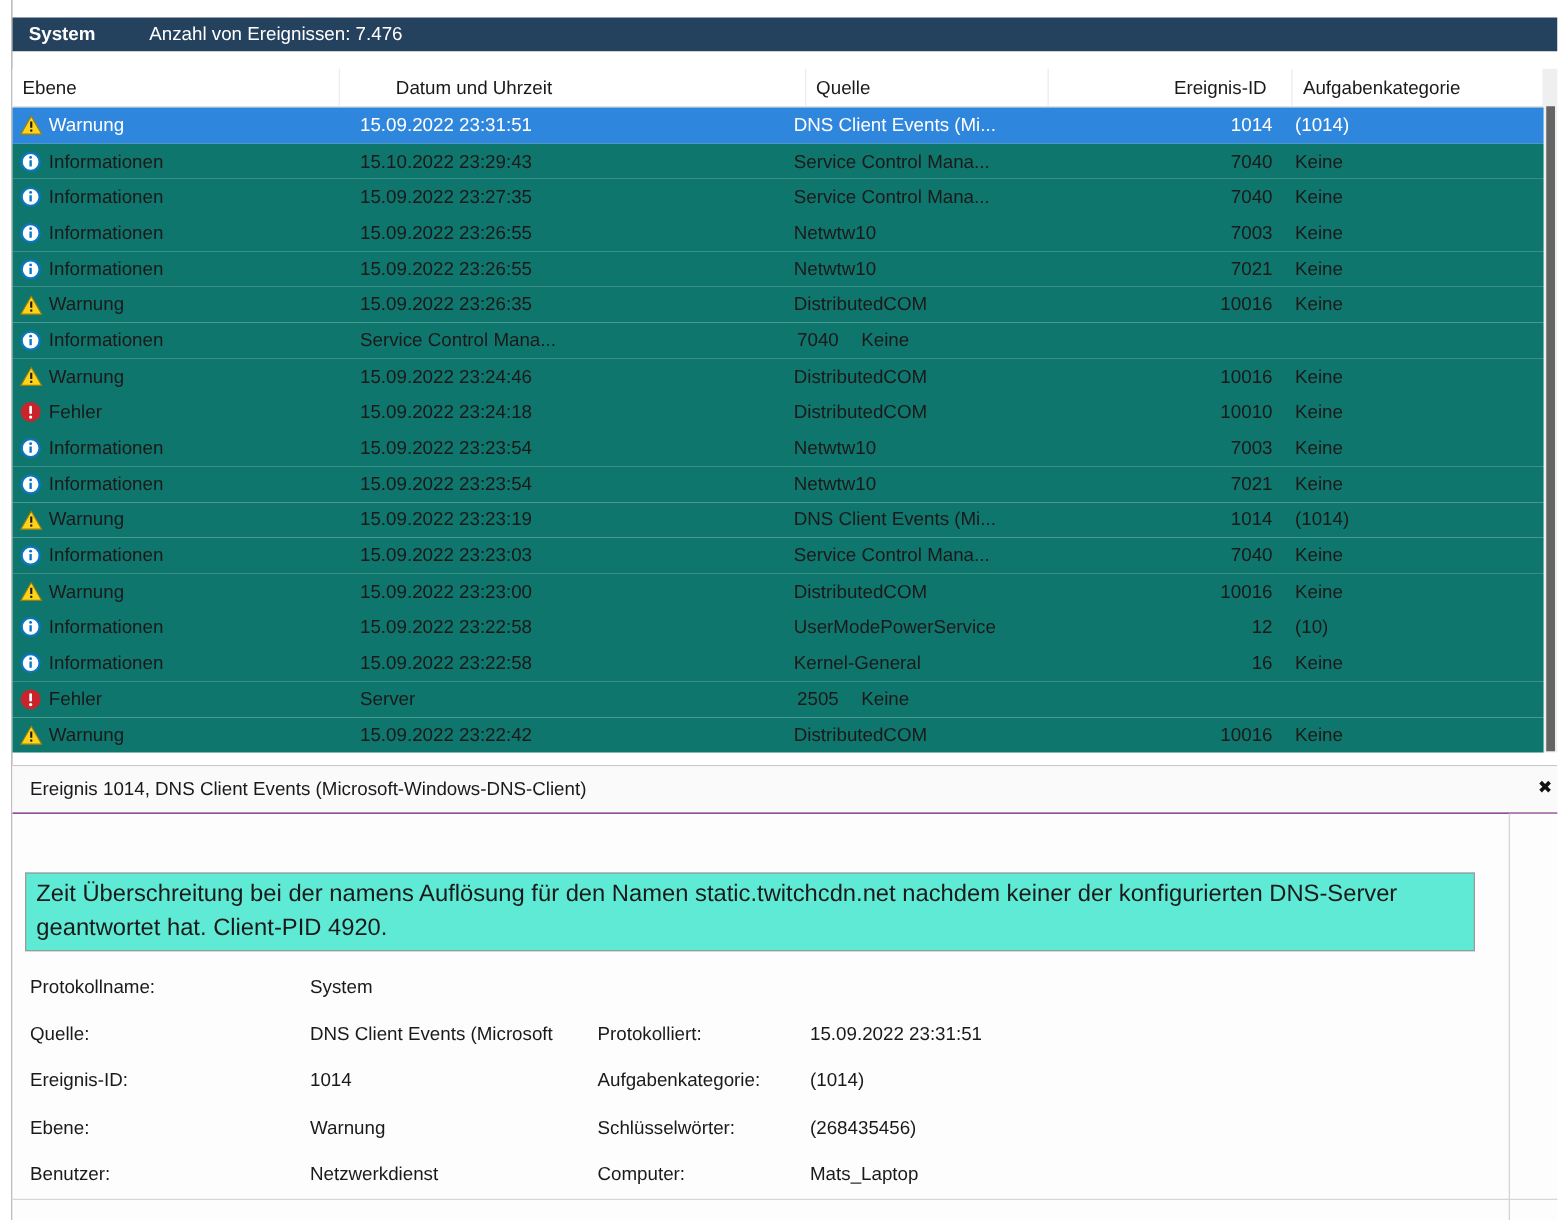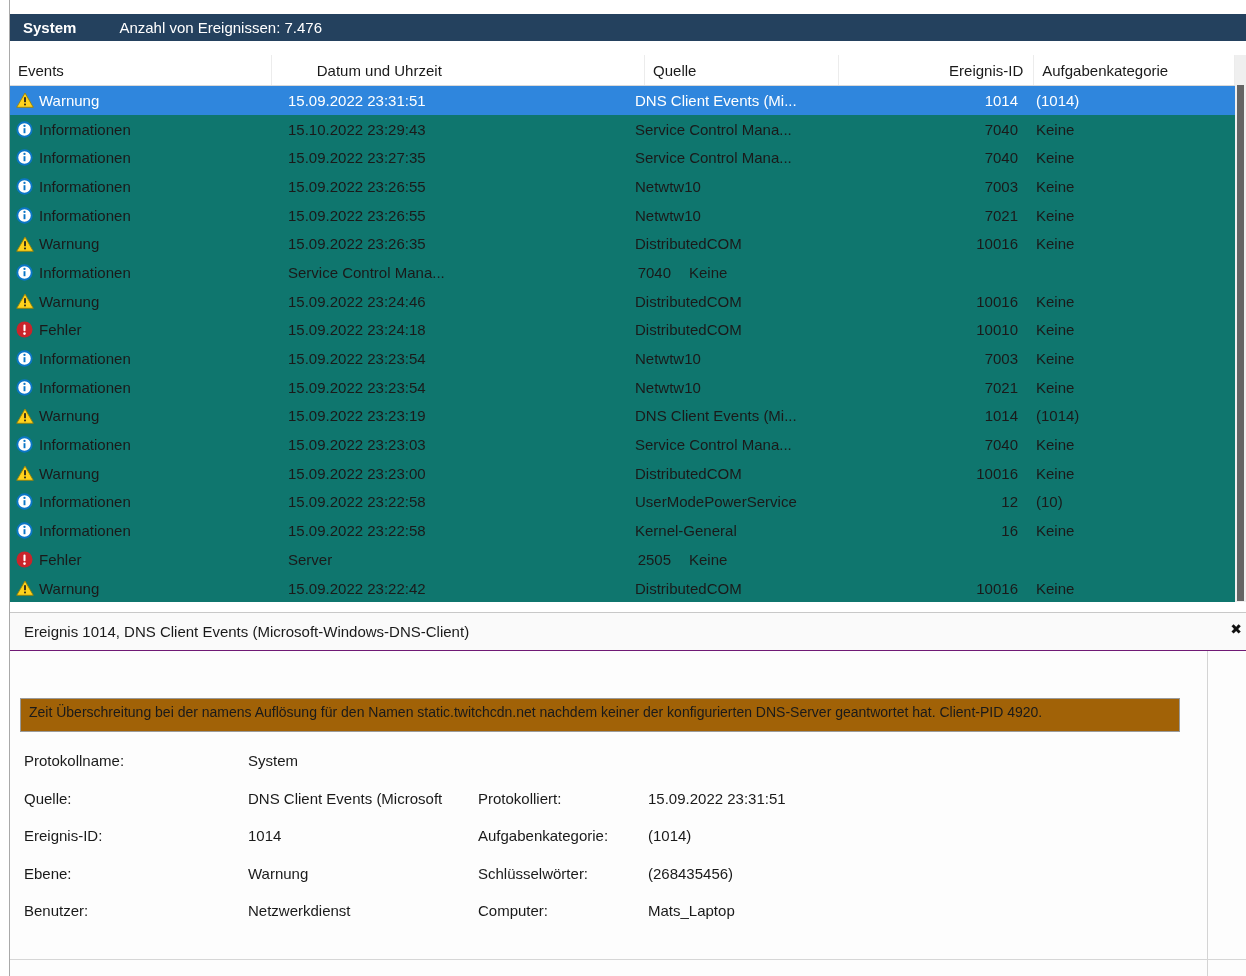--- a/index.html
+++ b/index.html
@@ -20,21 +20,21 @@
   .header-bar{position:absolute;left:10px;top:14px;width:1236px;height:27px;background:var(--header-bar);color:#ffffff;display:flex;align-items:center;padding-left:13px;font-size:15px;}
   .header-bar .pane-title{font-weight:bold;}
   .header-bar .pane-subtitle{margin-left:43px;}
 
   
   .list-header{position:absolute;left:10px;top:55px;width:1225px;height:31px;display:flex;background:#ffffff;border-bottom:1px solid #d9d9d9;font-size:15px;color:#1a1a1a;}
   .list-header .hcell{display:flex;align-items:center;padding-left:8px;border-right:1px solid #ececec;height:100%;}
   .hc-level{width:270px;}
   .hc-date{width:347px;margin-left:37px;}
   .hc-source{width:200px;}
-  .hc-id{width:201px;justify-content:flex-end;padding-right:10px;padding-left:0;}
+  .hc-id{width:201px;justify-content:flex-end;padding-right:20px;padding-left:0;}
   .hc-cat{width:207px;border-right:none;}
 
   
   .list-body{position:absolute;left:10px;top:86px;width:1225px;}
   .event-row{display:flex;height:28.7px;align-items:center;font-size:15px;background:#0f766e;}
   .event-row.selected{background:var(--selection);color:#ffffff;}
   .cell{overflow:hidden;white-space:nowrap;}
   .c-level{width:270px;display:flex;align-items:center;padding-left:5px;}
   .c-date{width:347px;padding-left:8px;}
   .c-source{width:200px;padding-left:8px;}
@@ -48,40 +48,40 @@
 
   
   .details{position:absolute;left:10px;top:612px;width:1236px;height:364px;background:#fdfdfd;border-top:1px solid #c8c8c8;}
   .details-titlebar{position:absolute;left:0;top:0;right:0;height:38px;background:#fafafa;border-bottom:1px solid #701a75;display:flex;align-items:center;padding-left:14px;font-size:15px;}
   .close-x{position:absolute;right:4px;top:9px;font-size:14px;font-weight:bold;color:#111;cursor:pointer;line-height:1;}
   .tab-strip{position:absolute;left:0;top:38px;right:39px;height:40px;display:flex;align-items:flex-end;padding-left:10px;border-bottom:1px solid #adadad;}
   .tab{height:30px;padding:6px 13px 0 13px;font-size:15px;margin-right:3px;}
   .tab.active{background:#fdfdfd;border:1px solid #999999;border-bottom:1px solid #fdfdfd;margin-bottom:-1px;}
   .tab:not(.active){background:#f2f2f2;border:1px solid #d8d8d8;border-bottom:none;height:28px;}
   .tab-content{position:absolute;left:0;top:78px;right:39px;bottom:0;padding:7px 27px 0 10px;}
-  .message-box{border:1px solid #9a9a9a;background:#a16207;min-height:34px;padding:4px 8px;font-size:14px;line-height:1.4;}
+  .message-box{border:1px solid #9a9a9a;background:#5eead4;min-height:34px;padding:4px 8px;font-size:19px;line-height:1.4;}
   .detail-fields{margin-top:19px;margin-left:4px;}
   .field-row{display:grid;grid-template-columns:224px 230px 170px auto;height:37.5px;font-size:15px;line-height:20px;}
   .details-scroll{position:absolute;right:0;top:38px;bottom:0;width:39px;background:#fdfdfd;border-left:1px solid #d4d4d4;}
   .bottom-line{position:absolute;left:0;right:0;top:346px;border-top:1px solid #d6d6d6;}
 </style>
 </head>
 <body>
 
 <div class="screen">
 
   <div class="left-strip"></div>
 
   <div class="header-bar">
     <span class="pane-title">System</span>
     <span class="pane-subtitle">Anzahl von Ereignissen: 7.476</span>
   </div>
 
   <div class="list-header">
-    <div class="hcell hc-level">Events</div>
+    <div class="hcell hc-level">Ebene</div>
     <div class="hcell hc-date">Datum und Uhrzeit</div>
     <div class="hcell hc-source">Quelle</div>
     <div class="hcell hc-id">Ereignis-ID</div>
     <div class="hcell hc-cat">Aufgabenkategorie</div>
   </div>
 
   <div class="list-body" id="event-rows">
       <div class="event-row selected">
         <div class="cell c-level">
           <span class="row-icon">

